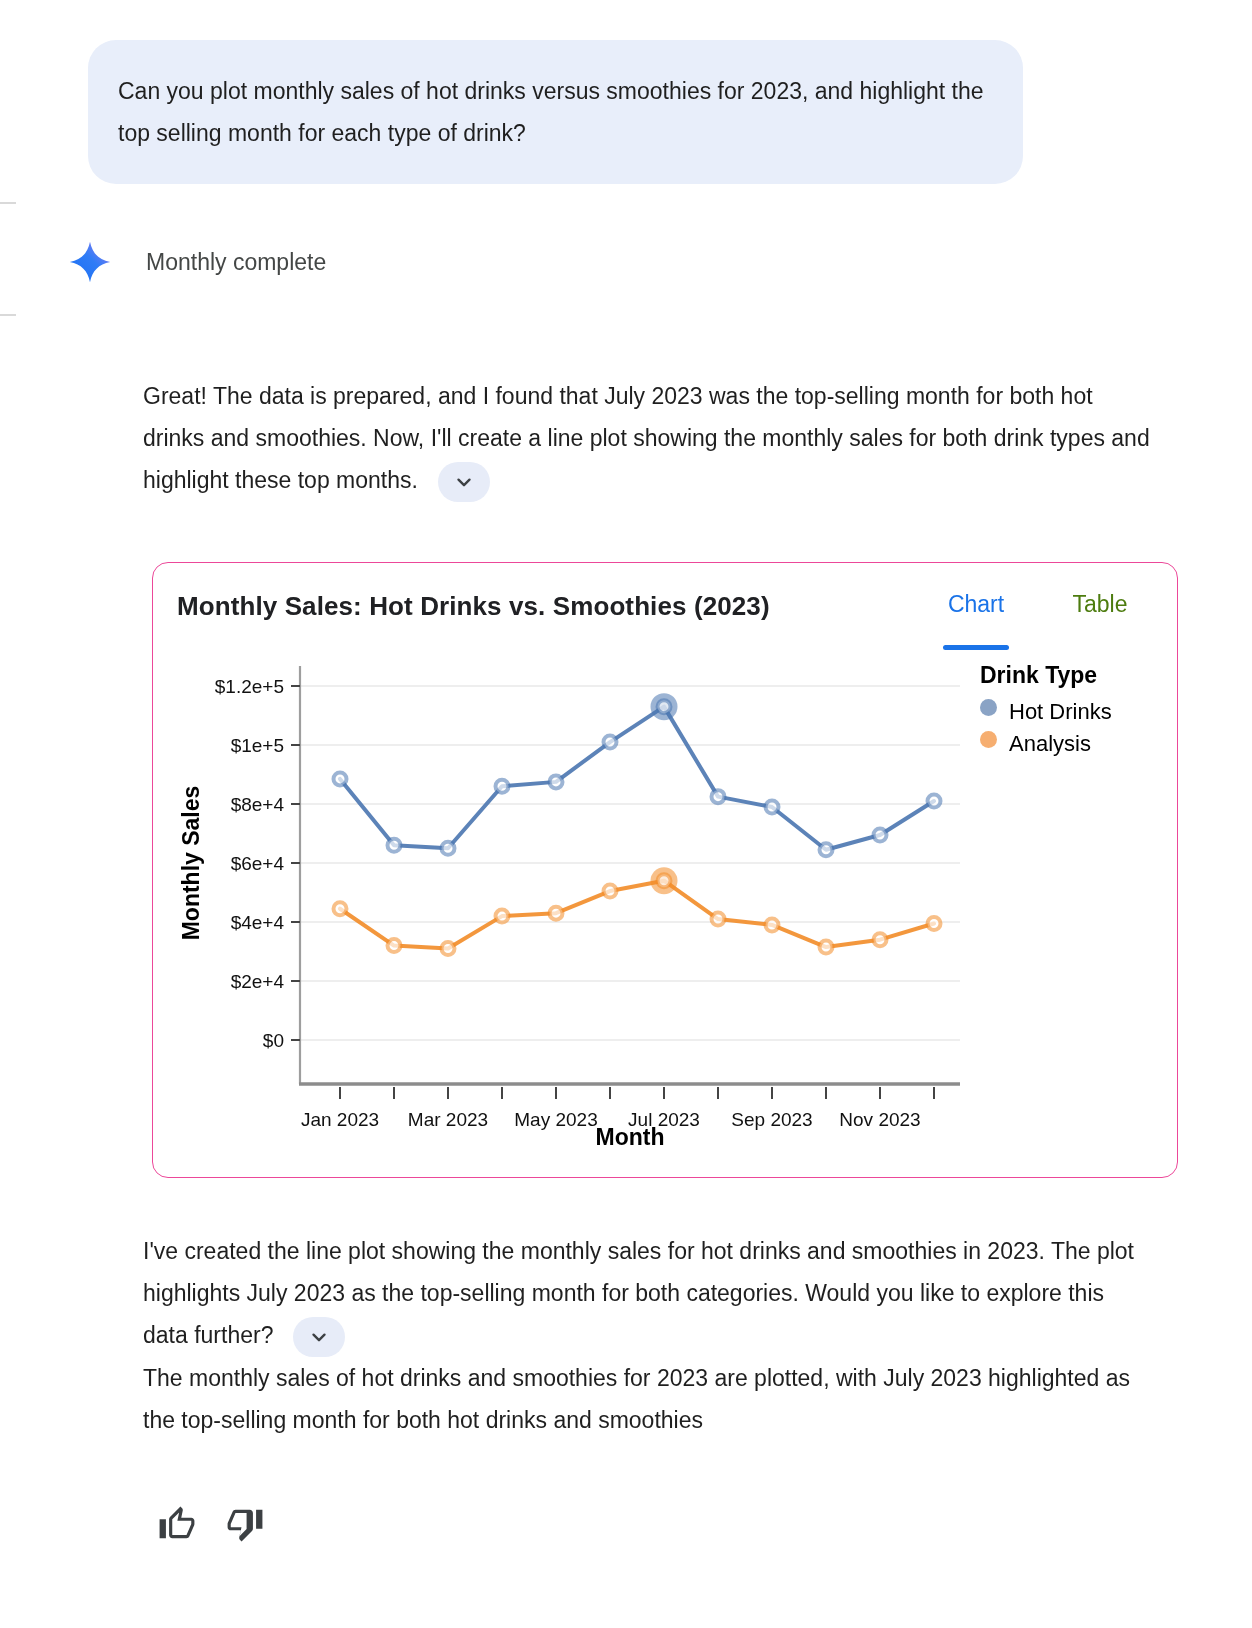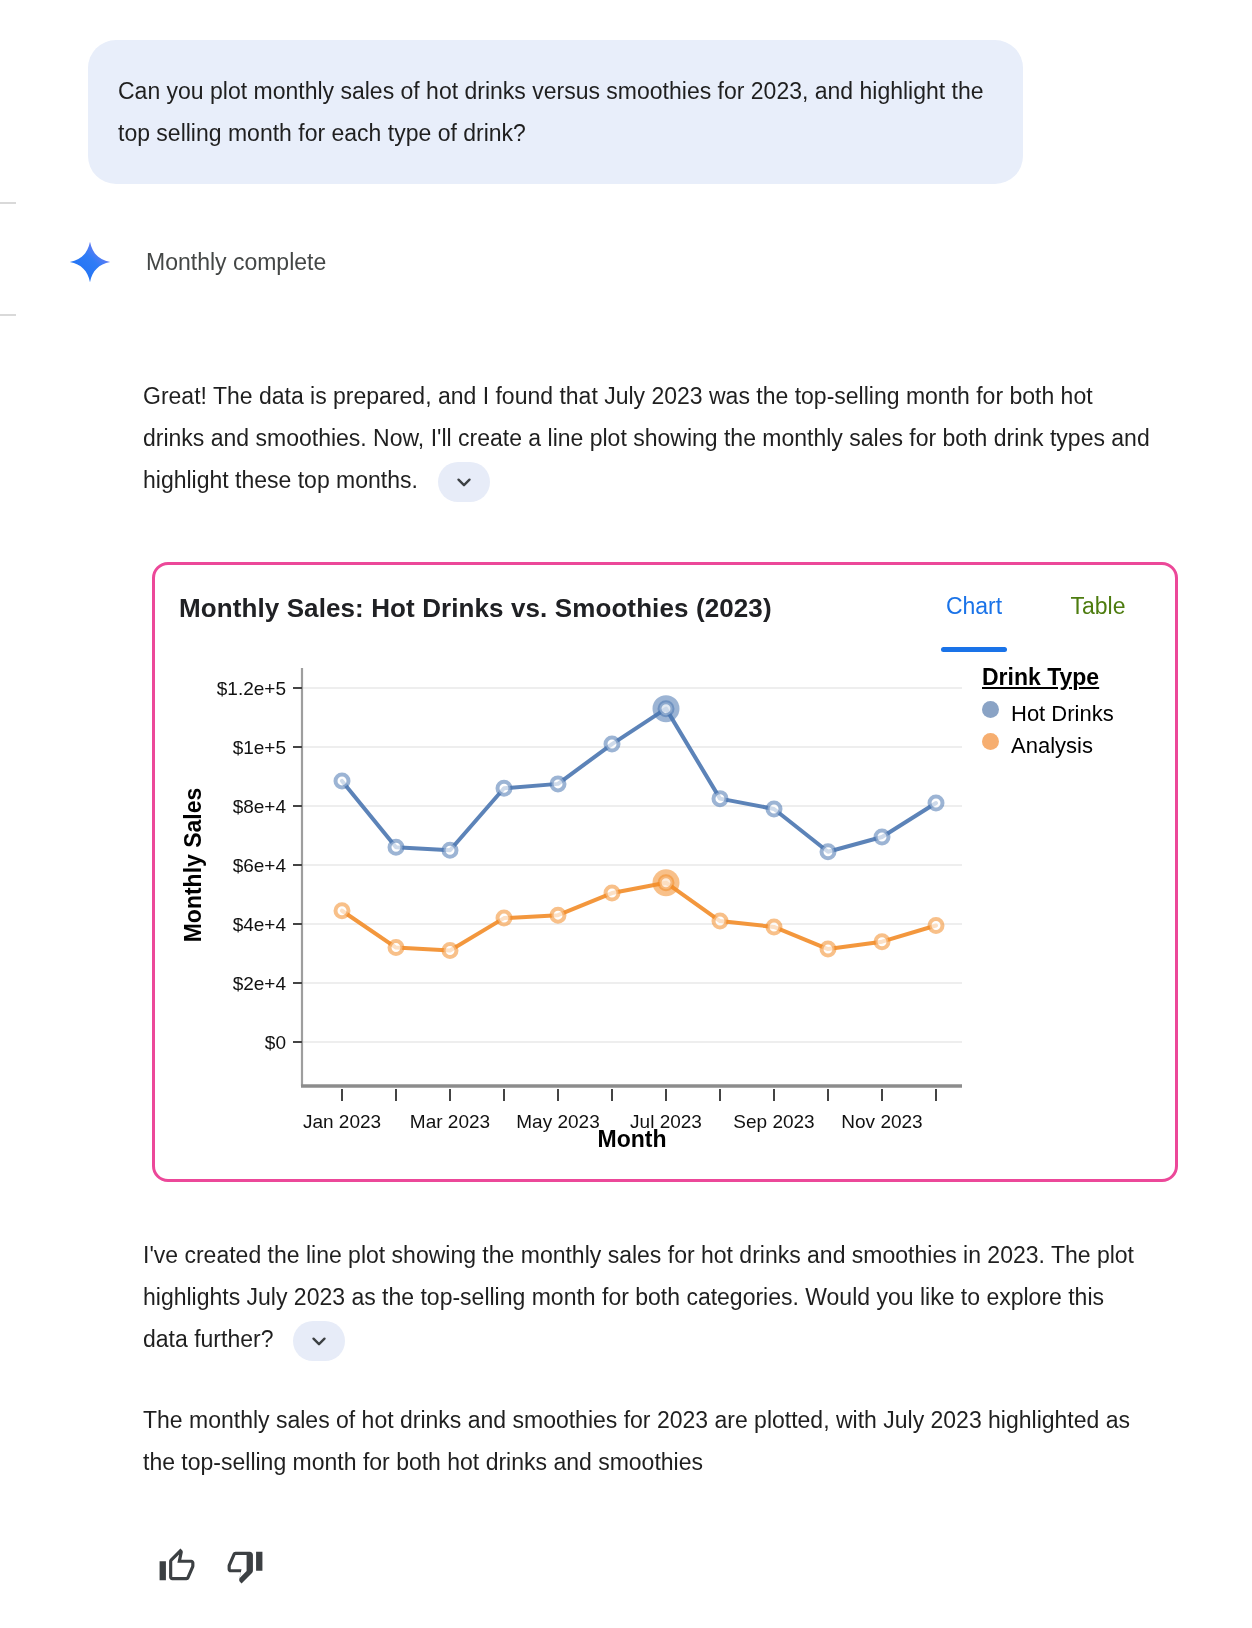--- a/index.html
+++ b/index.html
@@ -18,45 +18,45 @@
   }
 
   .status-row { display:flex; align-items:center; gap:34px; margin:54px 0 0 68px; height:48px; }
   .status-row .spark { width:44px; height:44px; }
   .status-text { font-size:23px; color:#444746; }
 
   .content { margin-left:143px; width:1012px; }
   .para { font-size:23px; line-height:42px; color:#1f1f1f; }
   .para.p1 { margin-top:89px; }
   .para.p2 { margin-top:52px; }
-  .para.p3 { margin-top:38px; }
+  .para.p3 { }
 
   .chevron-pill {
     display:inline-flex; align-items:center; justify-content:center;
     width:52px; height:40px; border-radius:20px; background:#e7ecf8; border:none;
     vertical-align:middle; margin-left:20px; cursor:pointer;
   }
 
   .chart-card {
     margin:60px 0 0 152px; width:1026px; background:#fff;
-    border:3px solid #ec4899; border-radius:16px; padding:24px 22px 16px 22px;
+    border:1px solid #ec4899; border-radius:16px; padding:24px 22px 16px 22px;
   }
   .card-header { display:flex; justify-content:space-between; align-items:flex-start; padding:4px 2px 0 2px; }
   .card-title { font-size:26px; font-weight:600; color:#202124; letter-spacing:.1px; }
   .tabs { display:flex; gap:58px; margin-right:20px; }
   .tab { display:flex; flex-direction:column; align-items:center; cursor:pointer; background:none; border:none; font-family:inherit; }
   .tab .tab-label { font-size:23px; color:#4d7c0f; }
   .tab.active .tab-label { color:#1a73e8; }
   .tab .tab-underline { width:66px; height:5px; border-radius:3px; background:transparent; margin-top:27px; }
   .tab.active .tab-underline { background:#1a73e8; }
 
   .card-body { display:flex; margin-top:2px; }
   .plot-wrap { flex:0 0 805px; }
   .legend { margin-top:10px; width:185px; }
-  .legend-title { font-size:23px; font-weight:bold; color:#000; margin-bottom:10px;text-decoration:underline; }
+  .legend-title { font-size:23px; font-weight:bold; color:#000; margin-bottom:10px; }
   .legend-item { display:flex; gap:12px; margin-bottom:6px; }
   .legend-dot { width:17px; height:17px; border-radius:50%; flex:0 0 auto; }
   .legend-label { font-size:22px; color:#000; }
 
   .feedback-row { display:flex; gap:30px; margin:64px 0 0 158px; }
   .icon-btn { background:none; border:none; cursor:pointer; padding:0; display:flex; }
   .icon-btn svg { width:38px; height:38px; fill:#3c4043; }
 </style>
 </head>
 <body>

